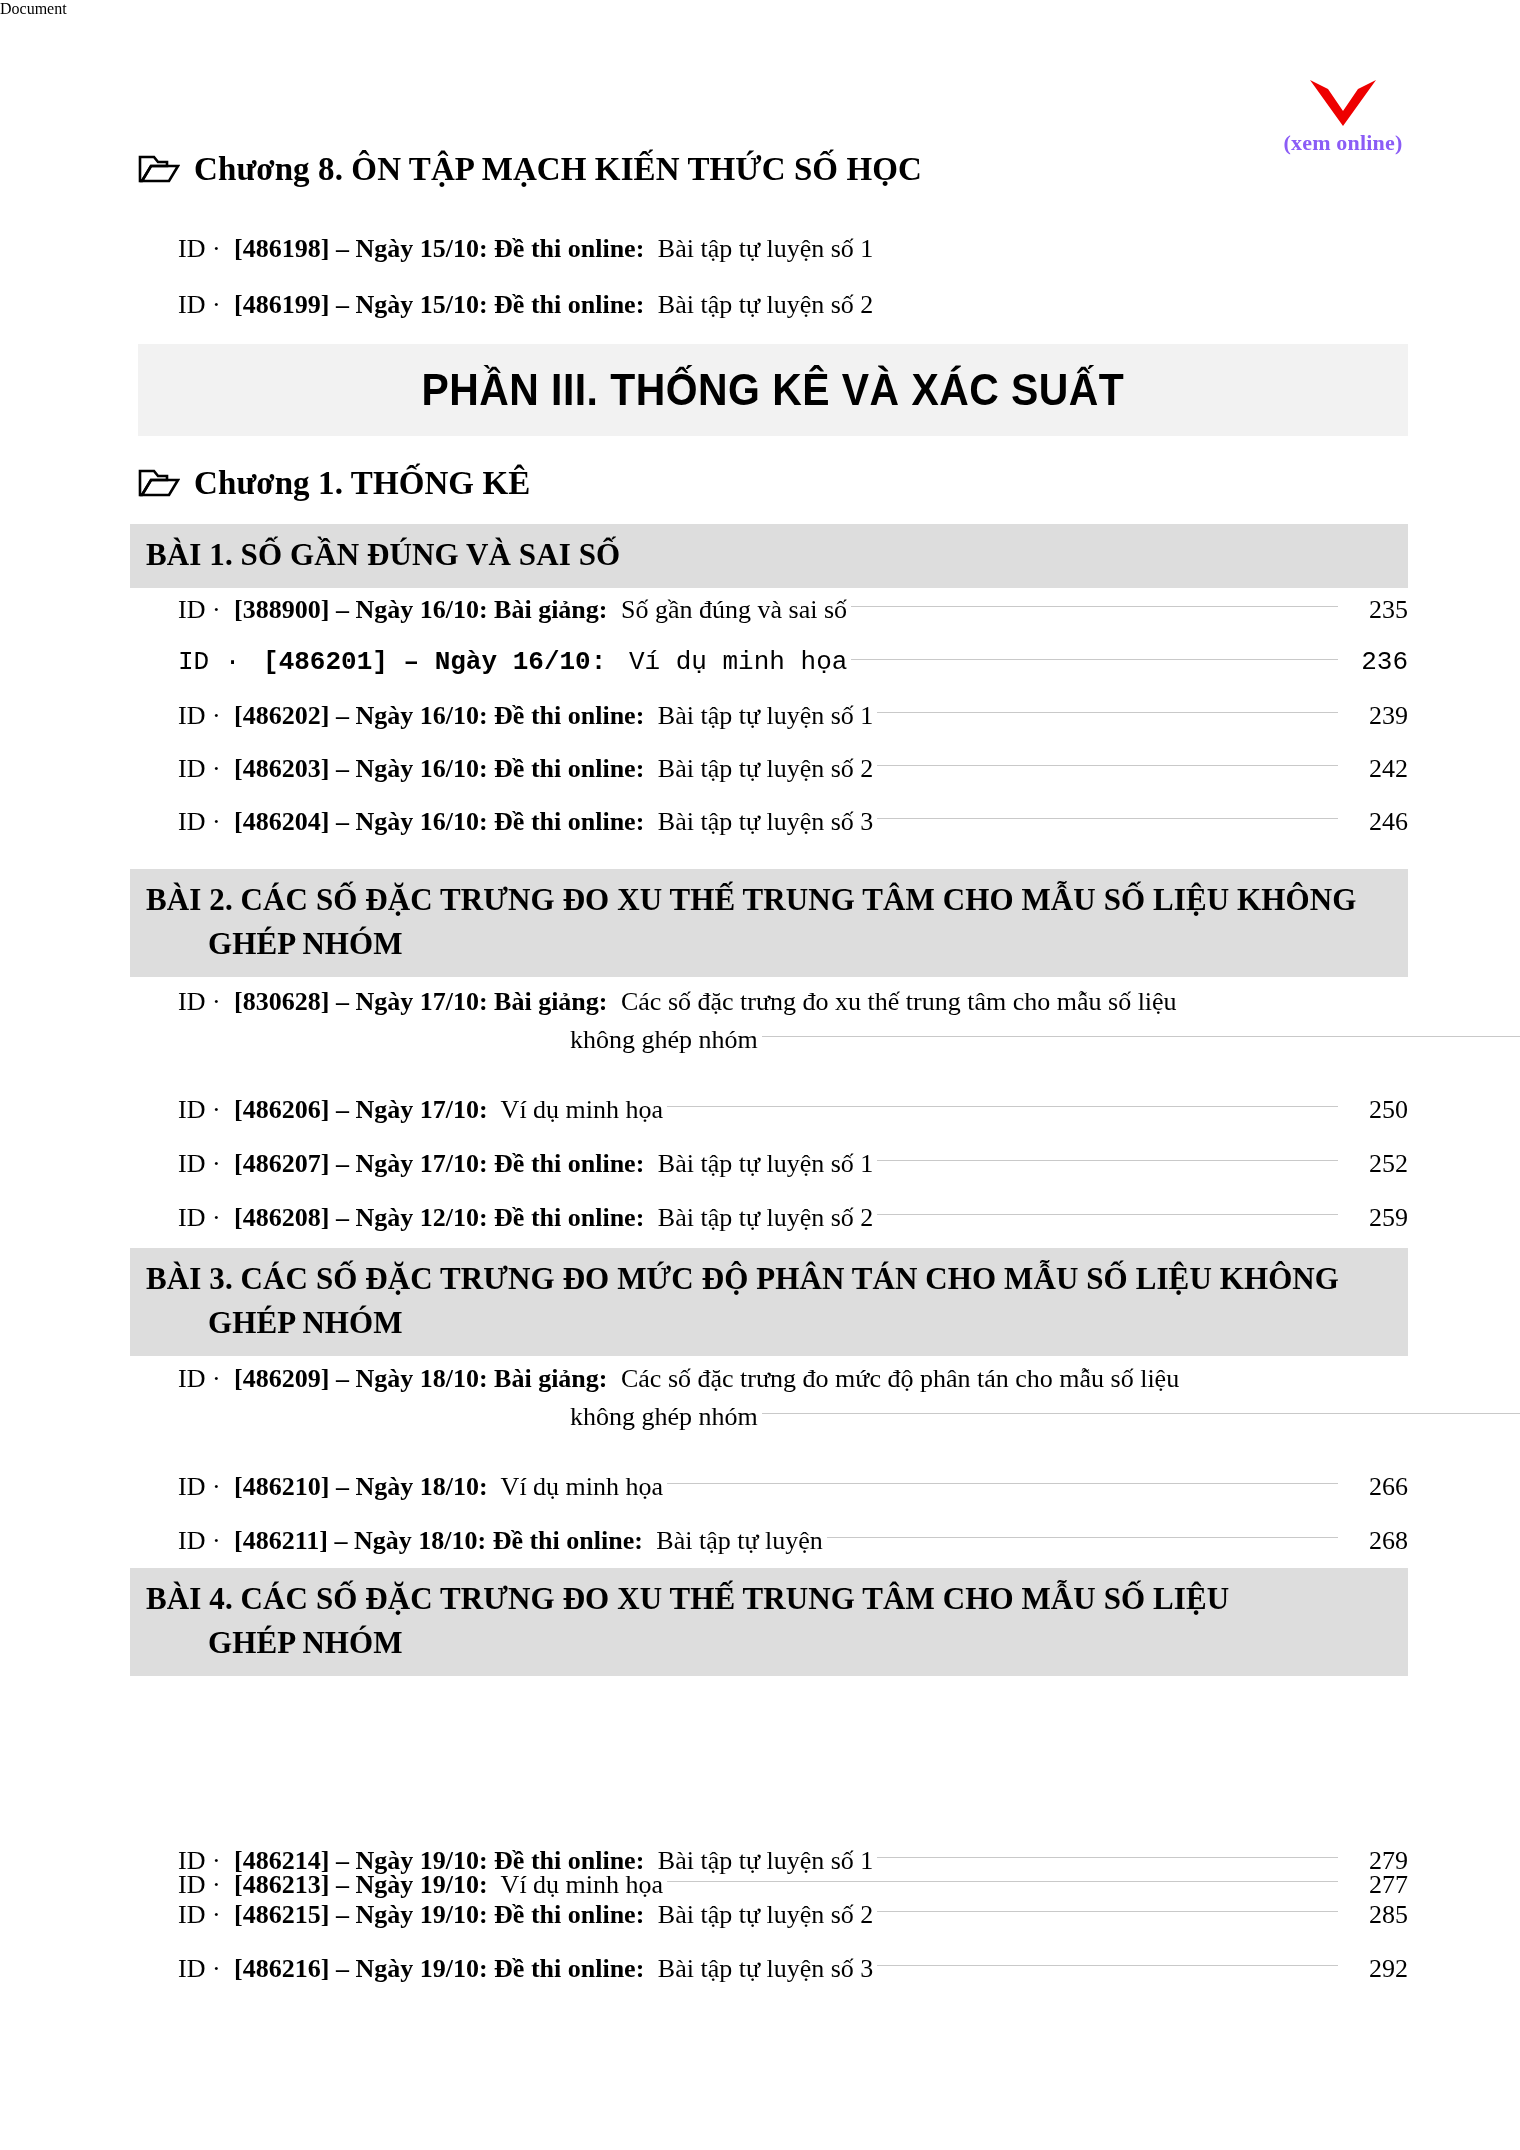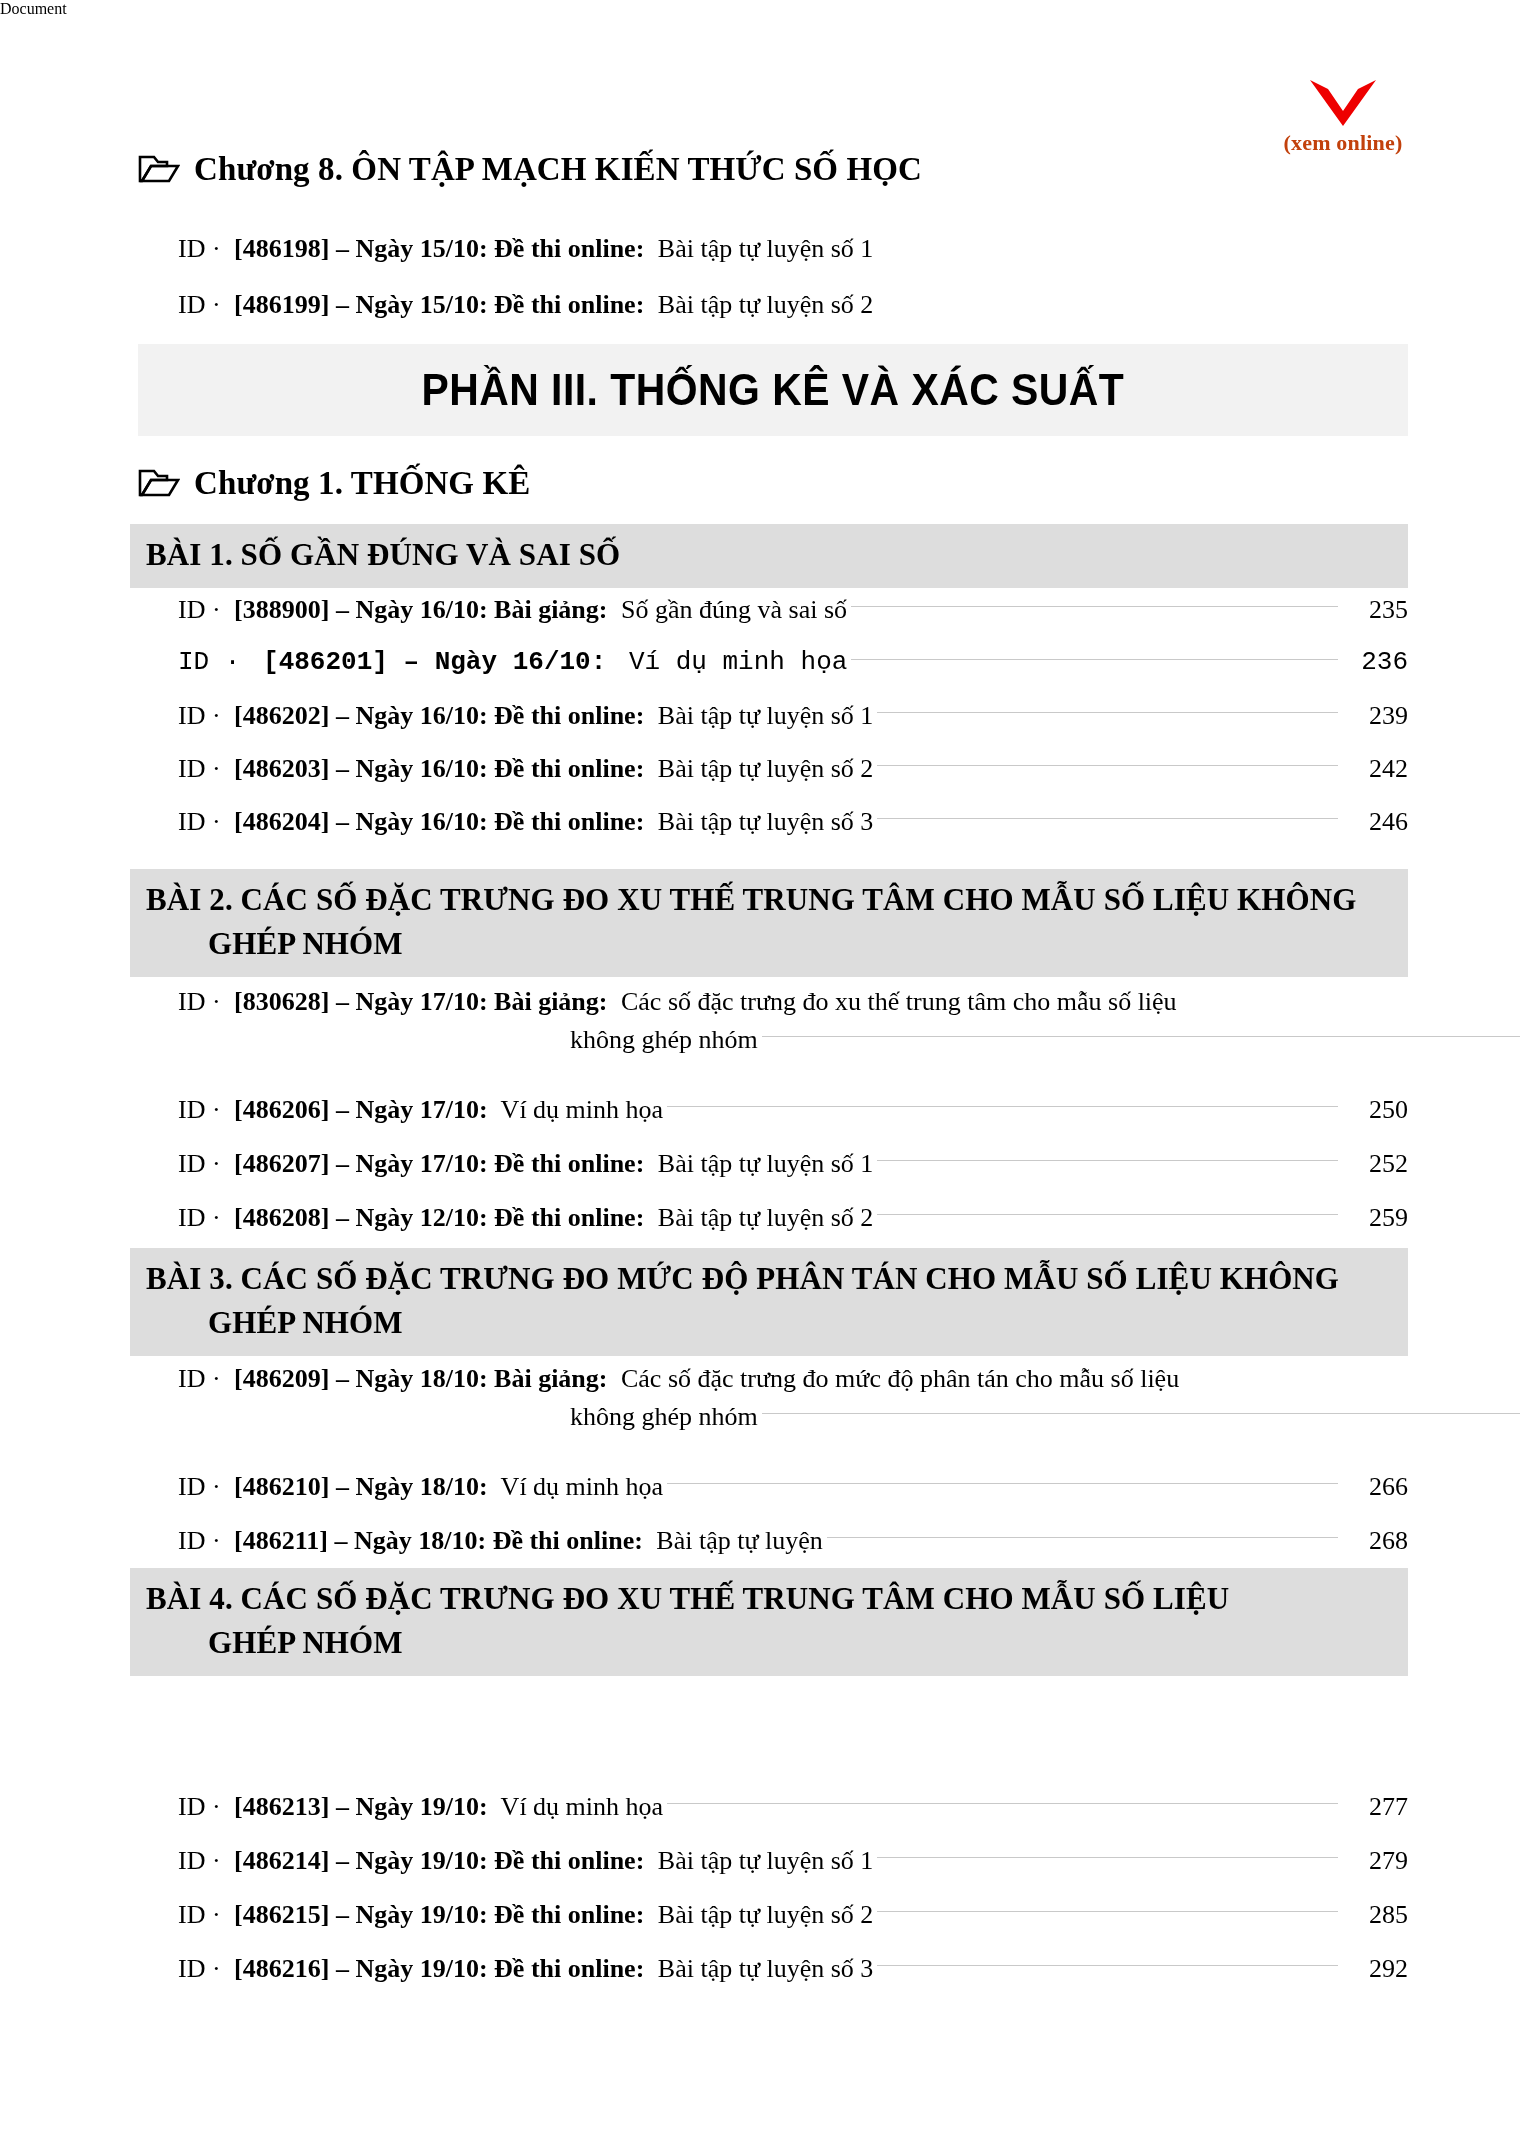--- a/index.html
+++ b/index.html
@@ -35,21 +35,21 @@
     display: block;
     margin: 0 auto 2px auto;
     width: 70px;
     height: 52px;
   }
   .online-badge .badge-label {
     display: block;
     font-family: "Liberation Serif", "DejaVu Serif", serif;
     font-weight: bold;
     font-size: 22px;
-    color: #c2410c;
+    color: #8b5cf6;
     letter-spacing: 0.2px;
     line-height: 1;
   }
 
   
   .chapter-head {
     position: absolute;
     left: 138px;
     display: flex;
     align-items: center;
@@ -378,21 +378,21 @@
       <span class="pagenum">268</span>
     </div>
   </div>
 
   <div class="lesson-band" style="top:1568px;">
     <div class="lesson-line">BÀI 4. CÁC SỐ ĐẶC TRƯNG ĐO XU THẾ TRUNG TÂM CHO MẪU SỐ LIỆU</div>
     <div class="lesson-line cont">GHÉP NHÓM</div>
   </div>
 
 
-  <div class="entry" style="top:1790px;">
+  <div class="entry" style="top:1868px;">
     <div class="entry-row">
       <span class="entry-text">
         <span class="idp" style="margin-right: 7px;">ID ·</span>
         <span class="meta" style="margin-right: 7px;">[486213] – Ngày 19/10:</span>
         <span class="title">Ví dụ minh họa</span>
       </span>
       <span class="leader"></span>
       <span class="pagenum">277</span>
     </div>
   </div>

